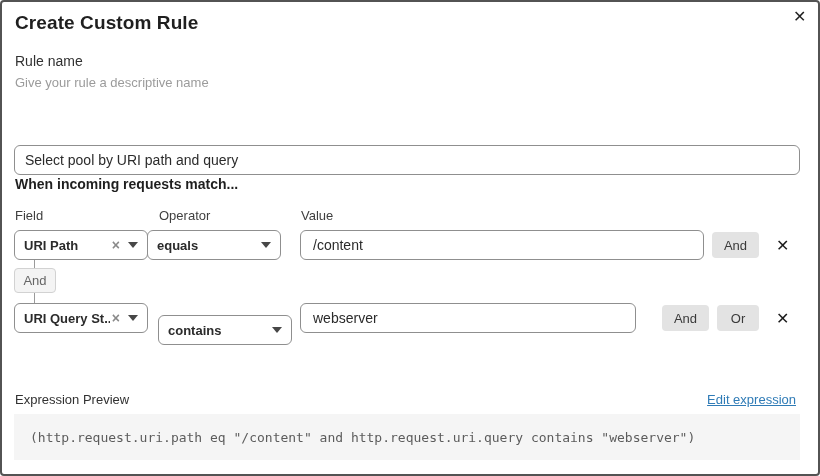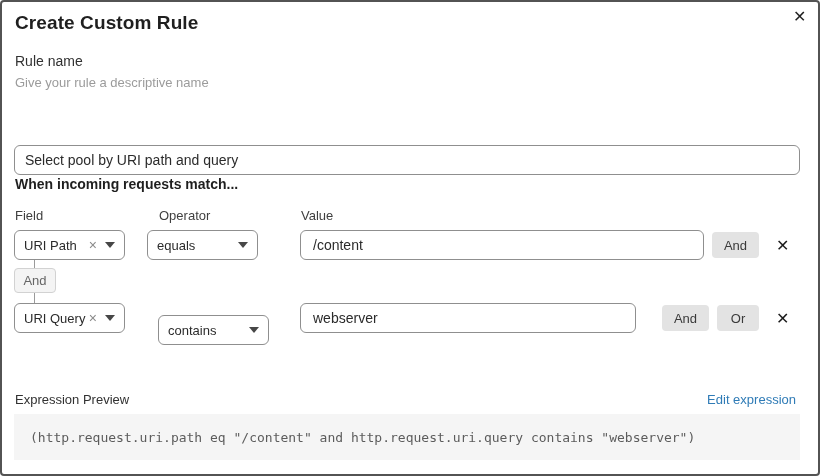--- a/index.html
+++ b/index.html
@@ -45,26 +45,27 @@
   .match-heading {
     position: absolute; left: 13px; top: 174px;
     font-size: 14px; font-weight: 700; color: #1f1f1f;
   }
   .col-label { position: absolute; top: 206px; font-size: 13px; color: #3f3f3f; }
   .col-field { left: 13px; }
   .col-op { left: 157px; }
   .col-val { left: 299px; }
 
   .select {
-    position: absolute; height: 30px; width: 111px;
+    position: absolute; height: 30px; width: 134px;
     border: 1px solid #8f8f8f; border-radius: 6px;
     background: #ffffff;
     display: flex; align-items: center;
     padding: 0 9px; font-size: 13px; color: #2b2b2b;
     cursor: pointer;
+    font-weight: bold;
   }
   .sel-lbl { flex: 1; white-space: nowrap; overflow: hidden; }
   .clear-x { color: #8a8a8a; font-size: 14px; margin: 0 8px 0 2px; line-height: 1; }
   .chev {
     width: 0; height: 0; flex: none;
     border-left: 5px solid transparent;
     border-right: 5px solid transparent;
     border-top: 6px solid #474747;
   }
   .sel-f1 { left: 12px; top: 228px; }
@@ -108,21 +109,21 @@
     position: absolute; left: 12px; top: 266px;
     width: 42px; height: 25px;
     background: #f4f4f4; border: 1px solid #d2d2d2; border-radius: 4px;
     display: flex; align-items: center; justify-content: center;
     font-size: 13px; color: #666666;
   }
 
   .expr-label { position: absolute; left: 13px; top: 390px; font-size: 13px; color: #313131; }
   .edit-link {
     position: absolute; top: 390px; right: 22px;
-    font-size: 13px; color: #2f7bb6; cursor: pointer;
+    font-size: 13px; color: #2f7bb6; cursor: pointer; text-decoration: underline;
   }
   .code-block {
     position: absolute; left: 12px; top: 412px;
     width: 786px; height: 46px;
     background: #f5f5f5;
     display: flex; align-items: center;
     padding: 0 16px;
   }
   .code-text {
     font-family: "DejaVu Sans Mono", "Liberation Mono", monospace;

